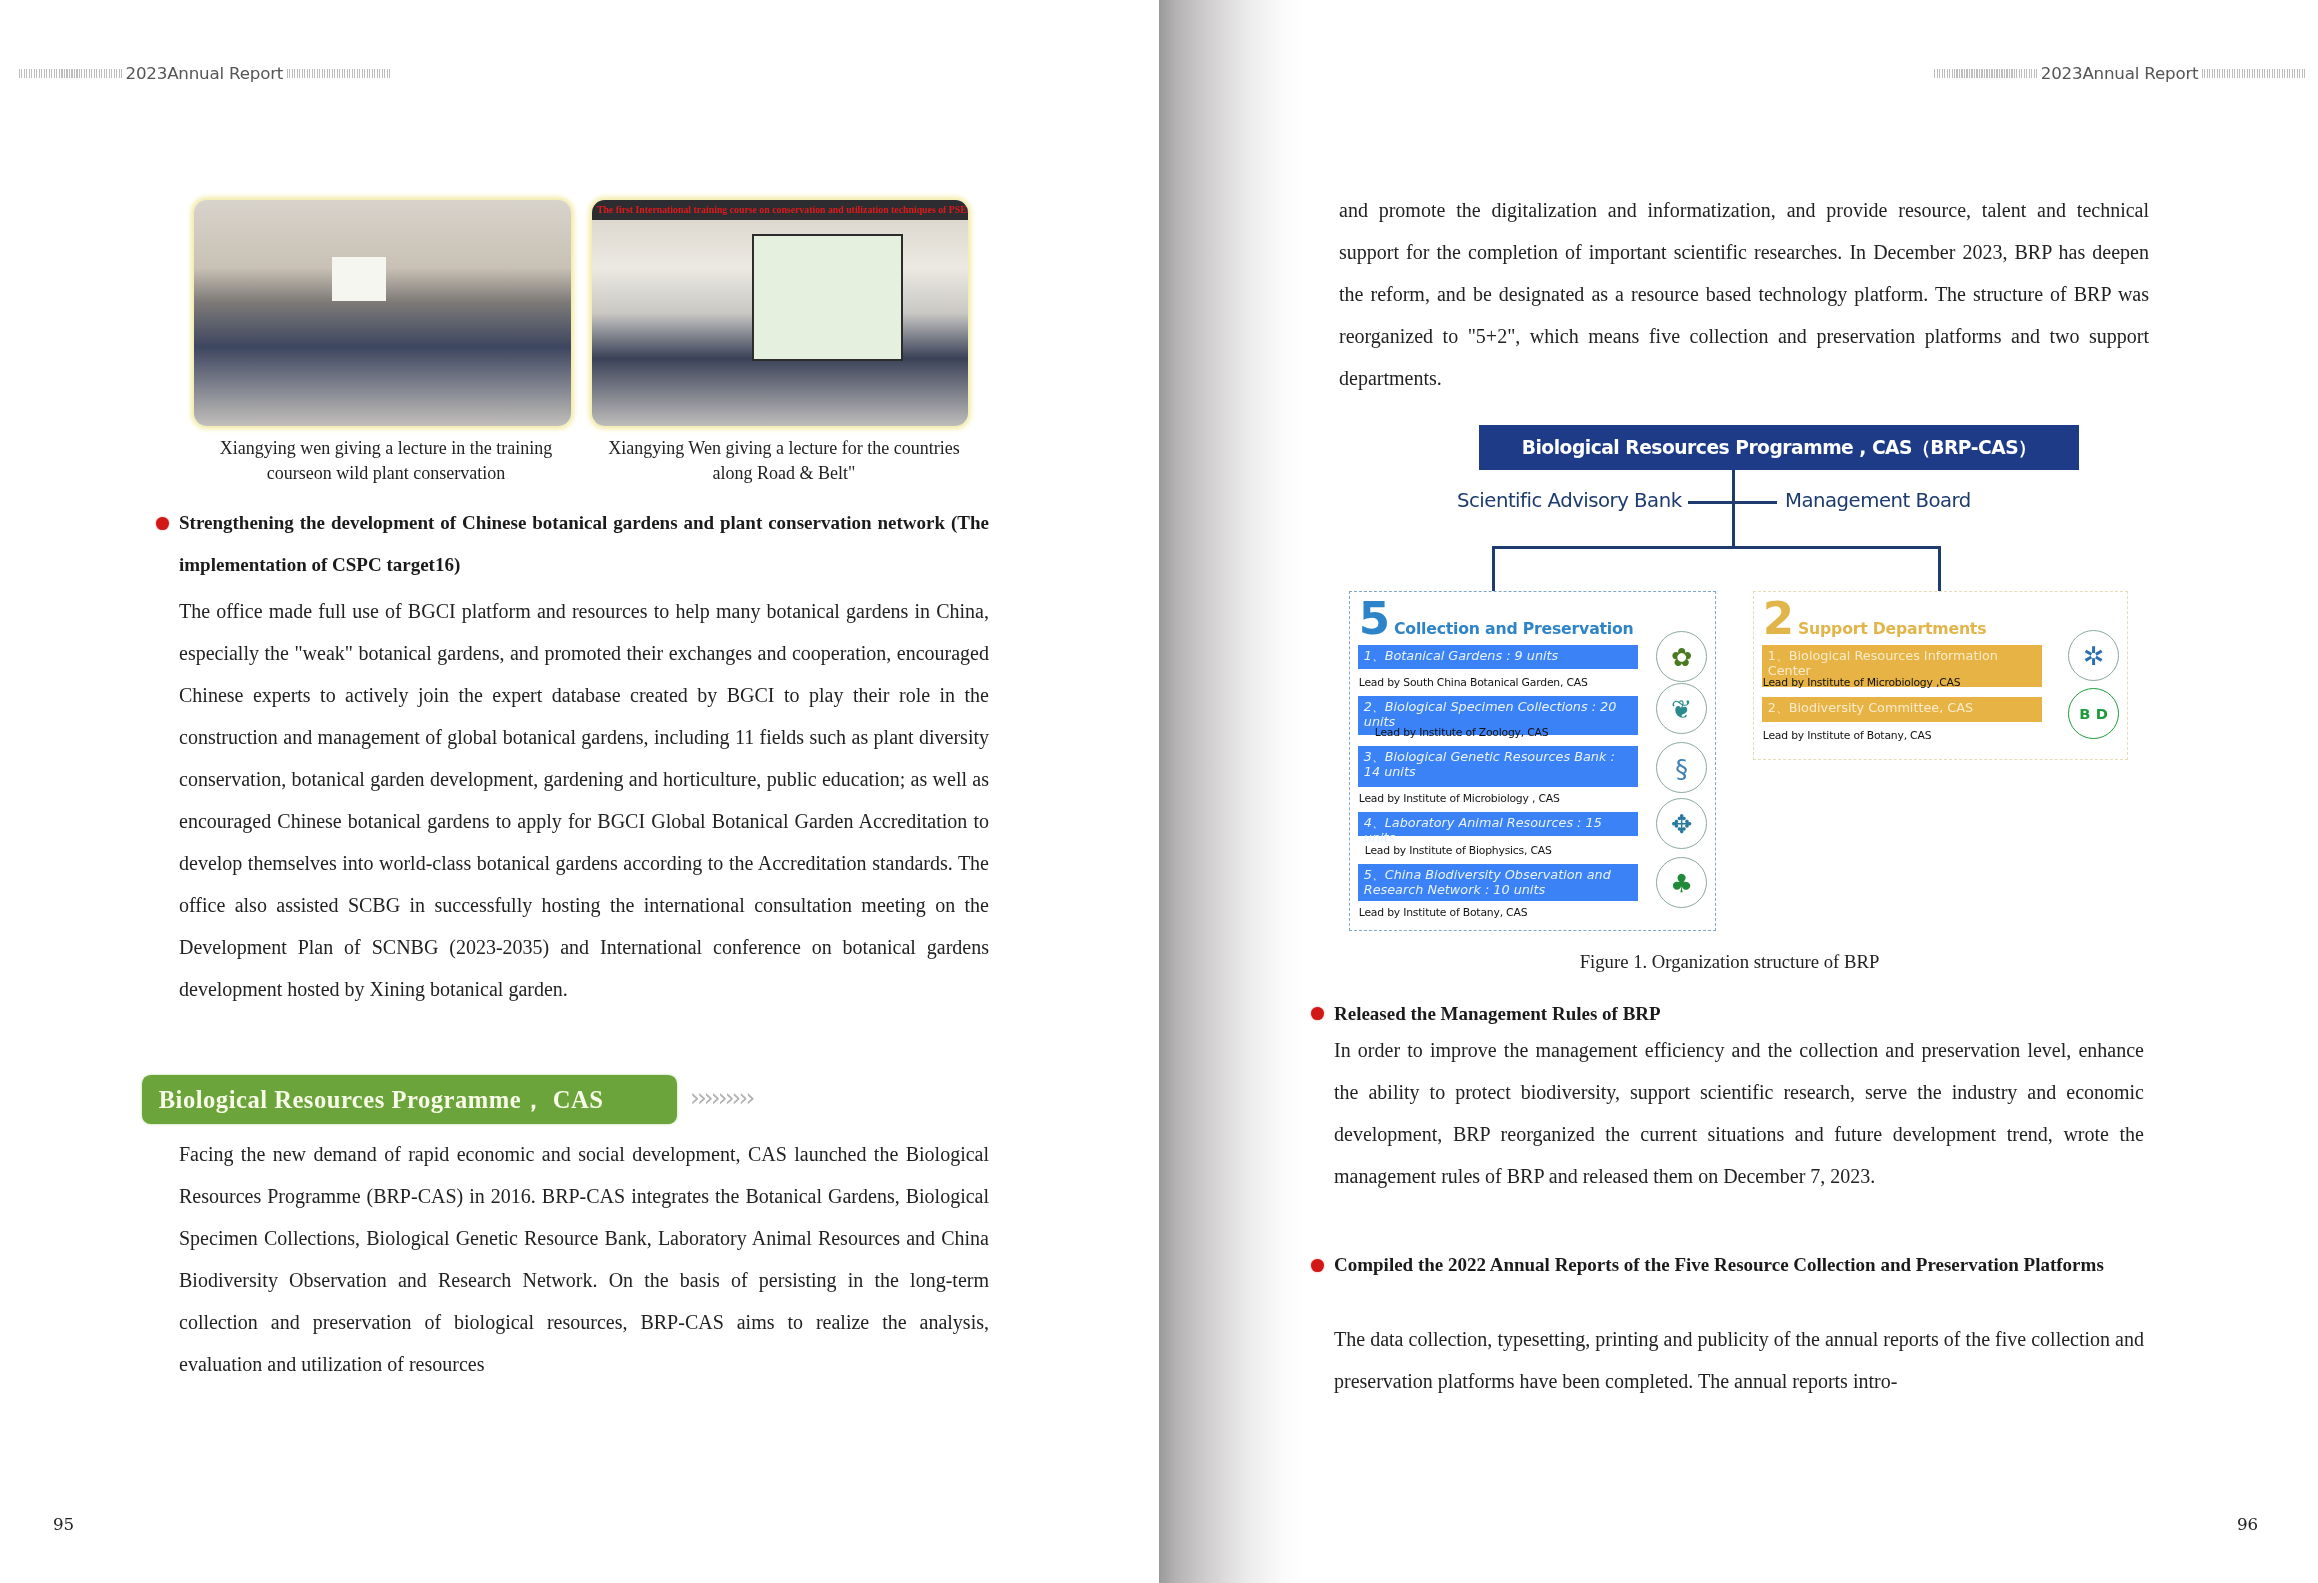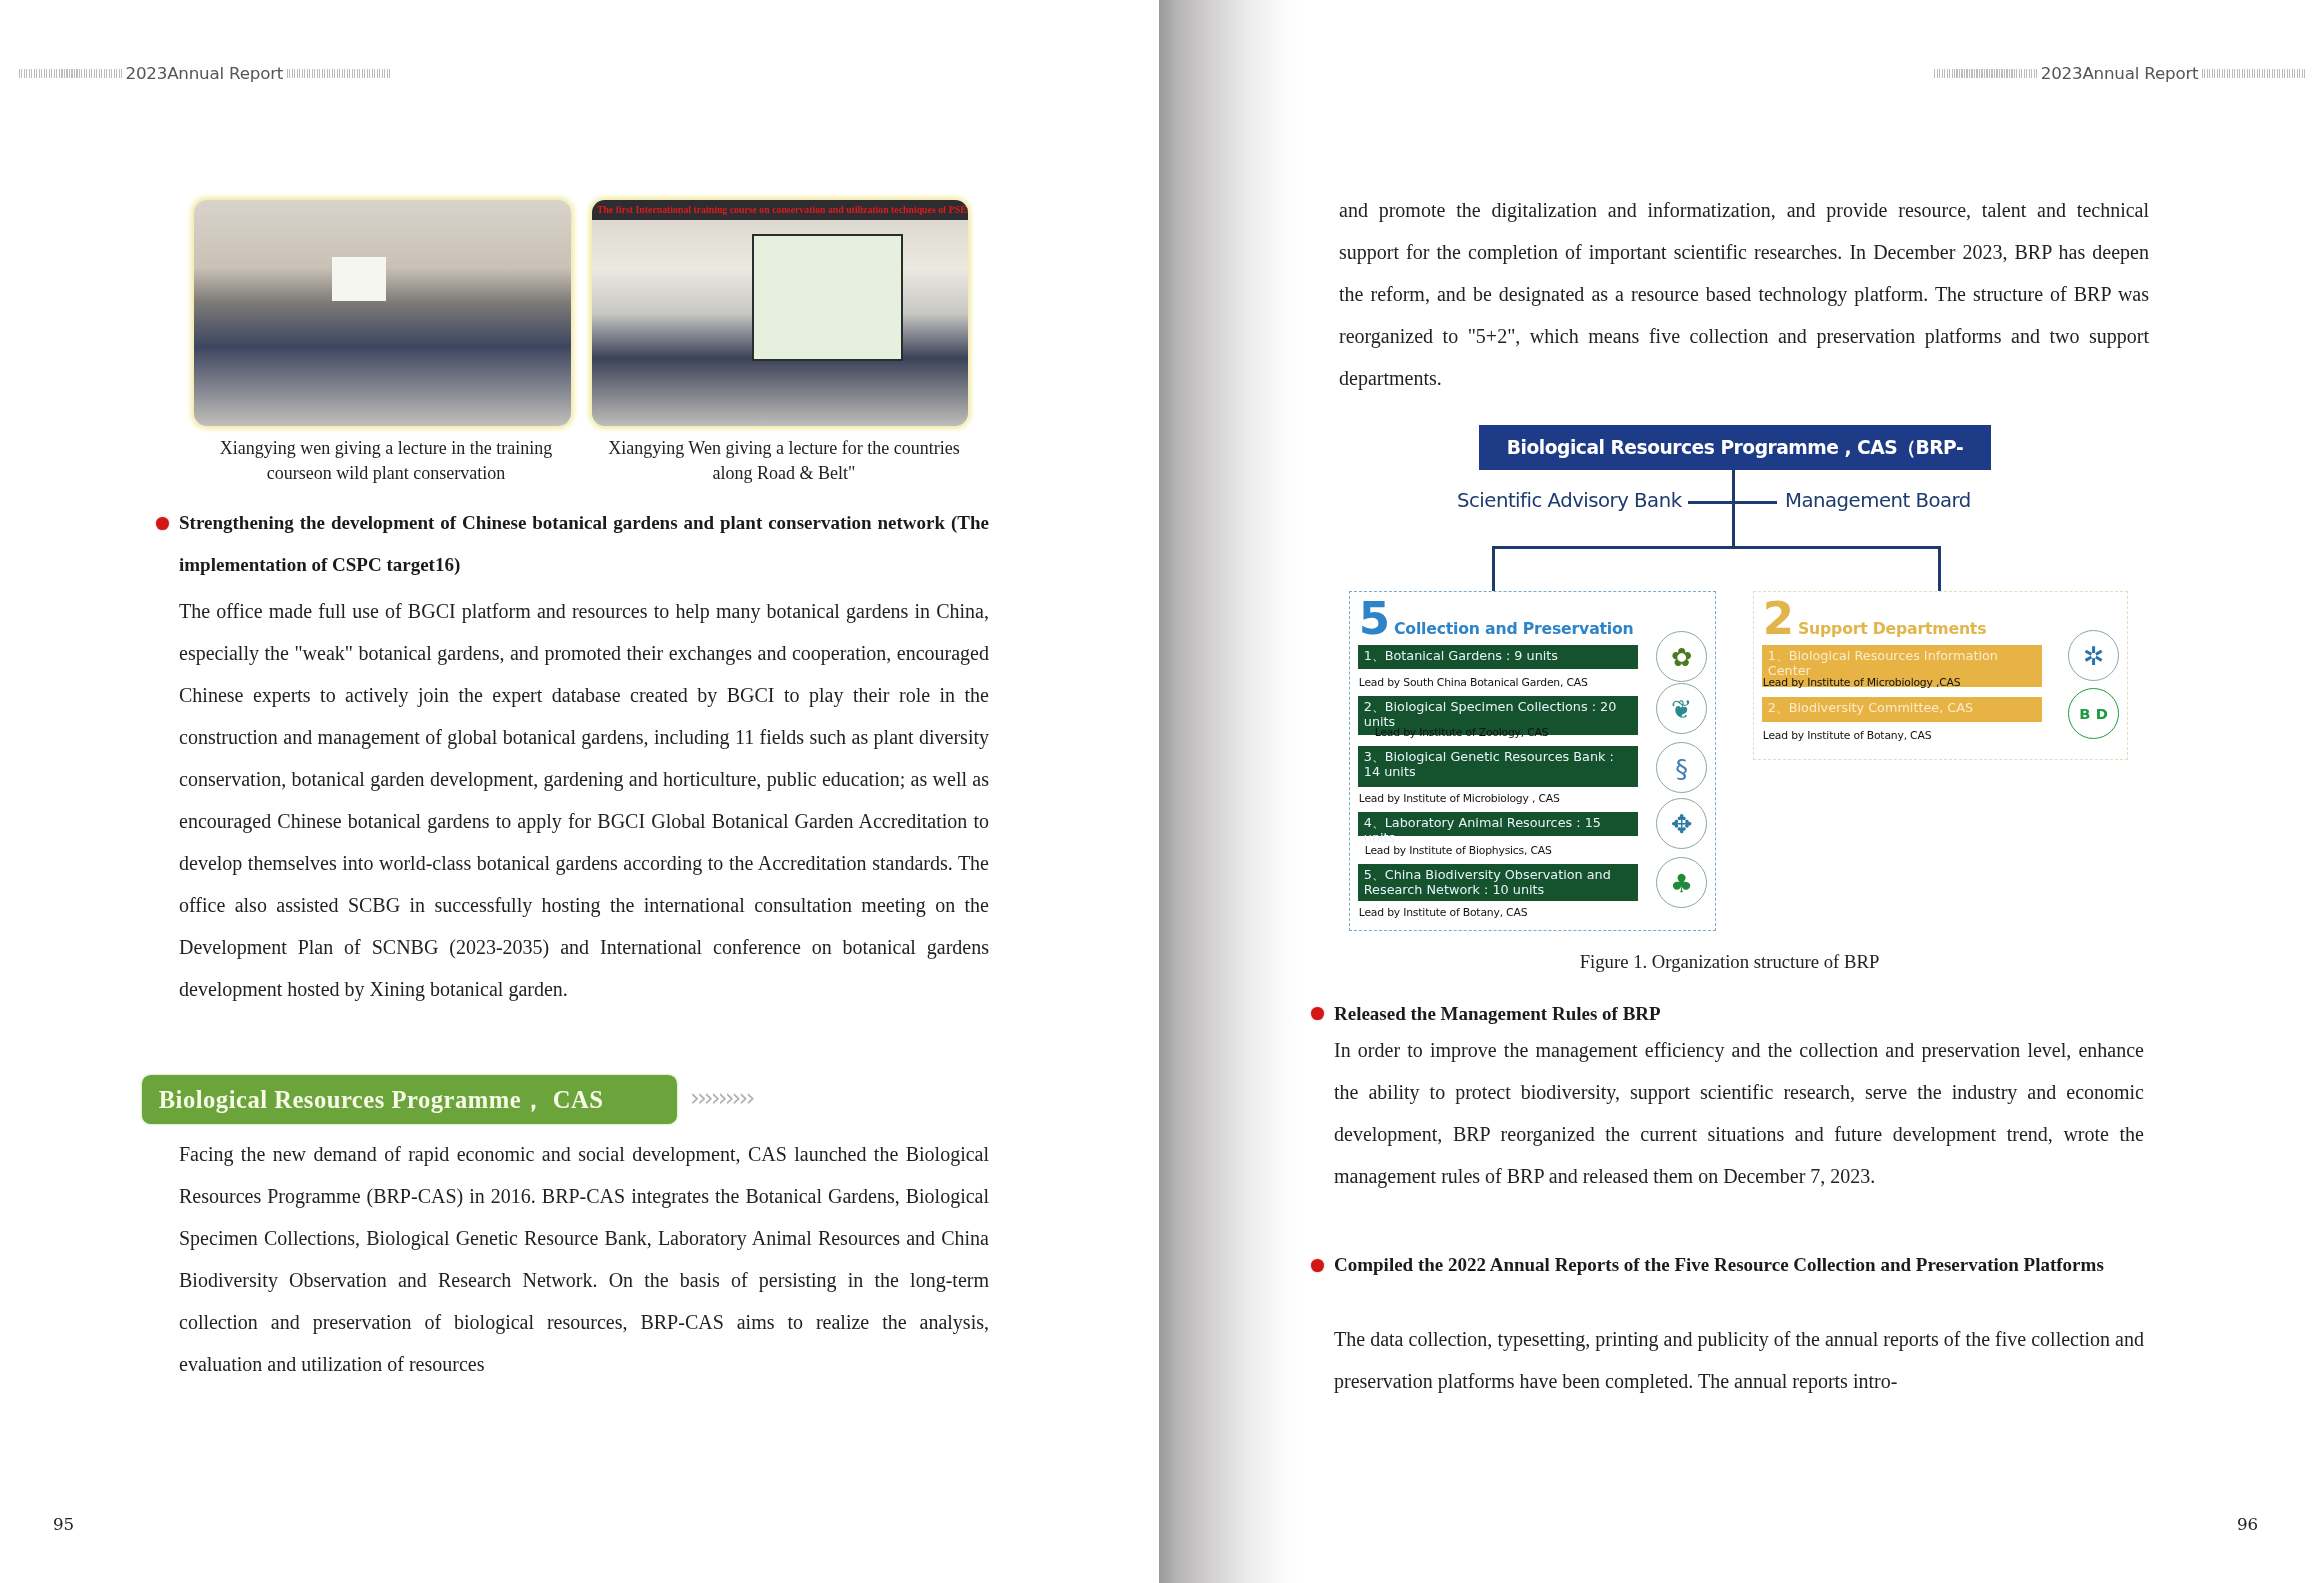--- a/index.html
+++ b/index.html
@@ -38,36 +38,36 @@
   .body-text { position:absolute; font-size:20px; line-height:42px; text-align:justify; color:#222; }
 
   .section-banner { position:absolute; left:142px; top:1075px; width:535px; height:49px;
          background:#6ba43a; border-radius:8.8px; box-shadow:0 0 2.9px #b7d69a; color:#f7fbe8;
          font-family:"Liberation Serif", serif; font-weight:bold; font-size:24.6px; line-height:49px;
          padding-left:16.7px; box-sizing:border-box; letter-spacing:0.5px; }
   .chevrons { position:absolute; left:690px; top:1083px; font-family:"DejaVu Sans", sans-serif;
          font-size:24.6px; color:#b1b1b1; letter-spacing:-2.9px; }
 
   
-  .org-top { position:absolute; left:1479px; top:425px; width:512px; height:45px; background:#1d3b87;
+  .org-top { position:absolute; left:1479px; top:425px; width:600px; height:45px; background:#1d3b87;
          color:#fff; font-family:"DejaVu Sans", sans-serif; font-weight:bold; font-size:18.7px; line-height:45px;
          text-align:center; letter-spacing:-0.5px; }
   .org-line { position:absolute; background:#1d3b6f; }
   .org-board { position:absolute; top:489px; font-family:"DejaVu Sans", sans-serif; font-size:19.7px; color:#1d3b6f; letter-spacing:-0.5px; }
   .org-box { position:absolute; border:1.5px dashed #7fa8c8; background:#fff; }
   .org-box-5 { left:1349px; top:591px; width:365px; height:338px; }
   .org-box-2 { left:1753px; top:591px; width:373px; height:167px; border-color:#e6dcb8; }
   .box-title { position:absolute; left:8.8px; top:2px; display:flex; align-items:baseline; font-family:"DejaVu Sans", sans-serif; font-weight:bold; }
   .box-title .num { font-size:45px; line-height:49px; }
   .box-title .txt { font-size:15.7px; margin-left:3.9px; letter-spacing:-0.2px; }
   .org-box-5 .box-title { color:#2e84c8; }
   .org-box-2 .box-title { color:#e2b54a; }
   .unit-bar { position:absolute; left:7.9px; width:280px; color:#eaf3fb; font-family:"DejaVu Sans", sans-serif;
          font-size:12.8px; line-height:14.7px; padding:3.9px 5.9px; box-sizing:border-box; }
-  .org-box-5 .unit-bar { background:#14532d; }
+  .org-box-5 .unit-bar { background:#3b82f6;font-style:italic; }
   .org-box-2 .unit-bar { background:#e7b345; color:#fbeccc; width:280px; }
   .lead { position:absolute; left:8.8px; font-family:"DejaVu Sans", sans-serif; font-size:10.8px; color:#111; letter-spacing:-0.2px; }
   .logo { position:absolute; right:7.9px; width:51px; height:51px; border-radius:50%;
          border:1.5px solid #8aa7a0; display:flex; align-items:center; justify-content:center;
          font-family:"DejaVu Sans", sans-serif; font-size:25.5px; box-sizing:border-box; }
   .fig-caption { position:absolute; left:1297px; top:951px; width:865px; text-align:center; font-size:18.7px; color:#222; }
 </style>
 </head>
 <body>
 

